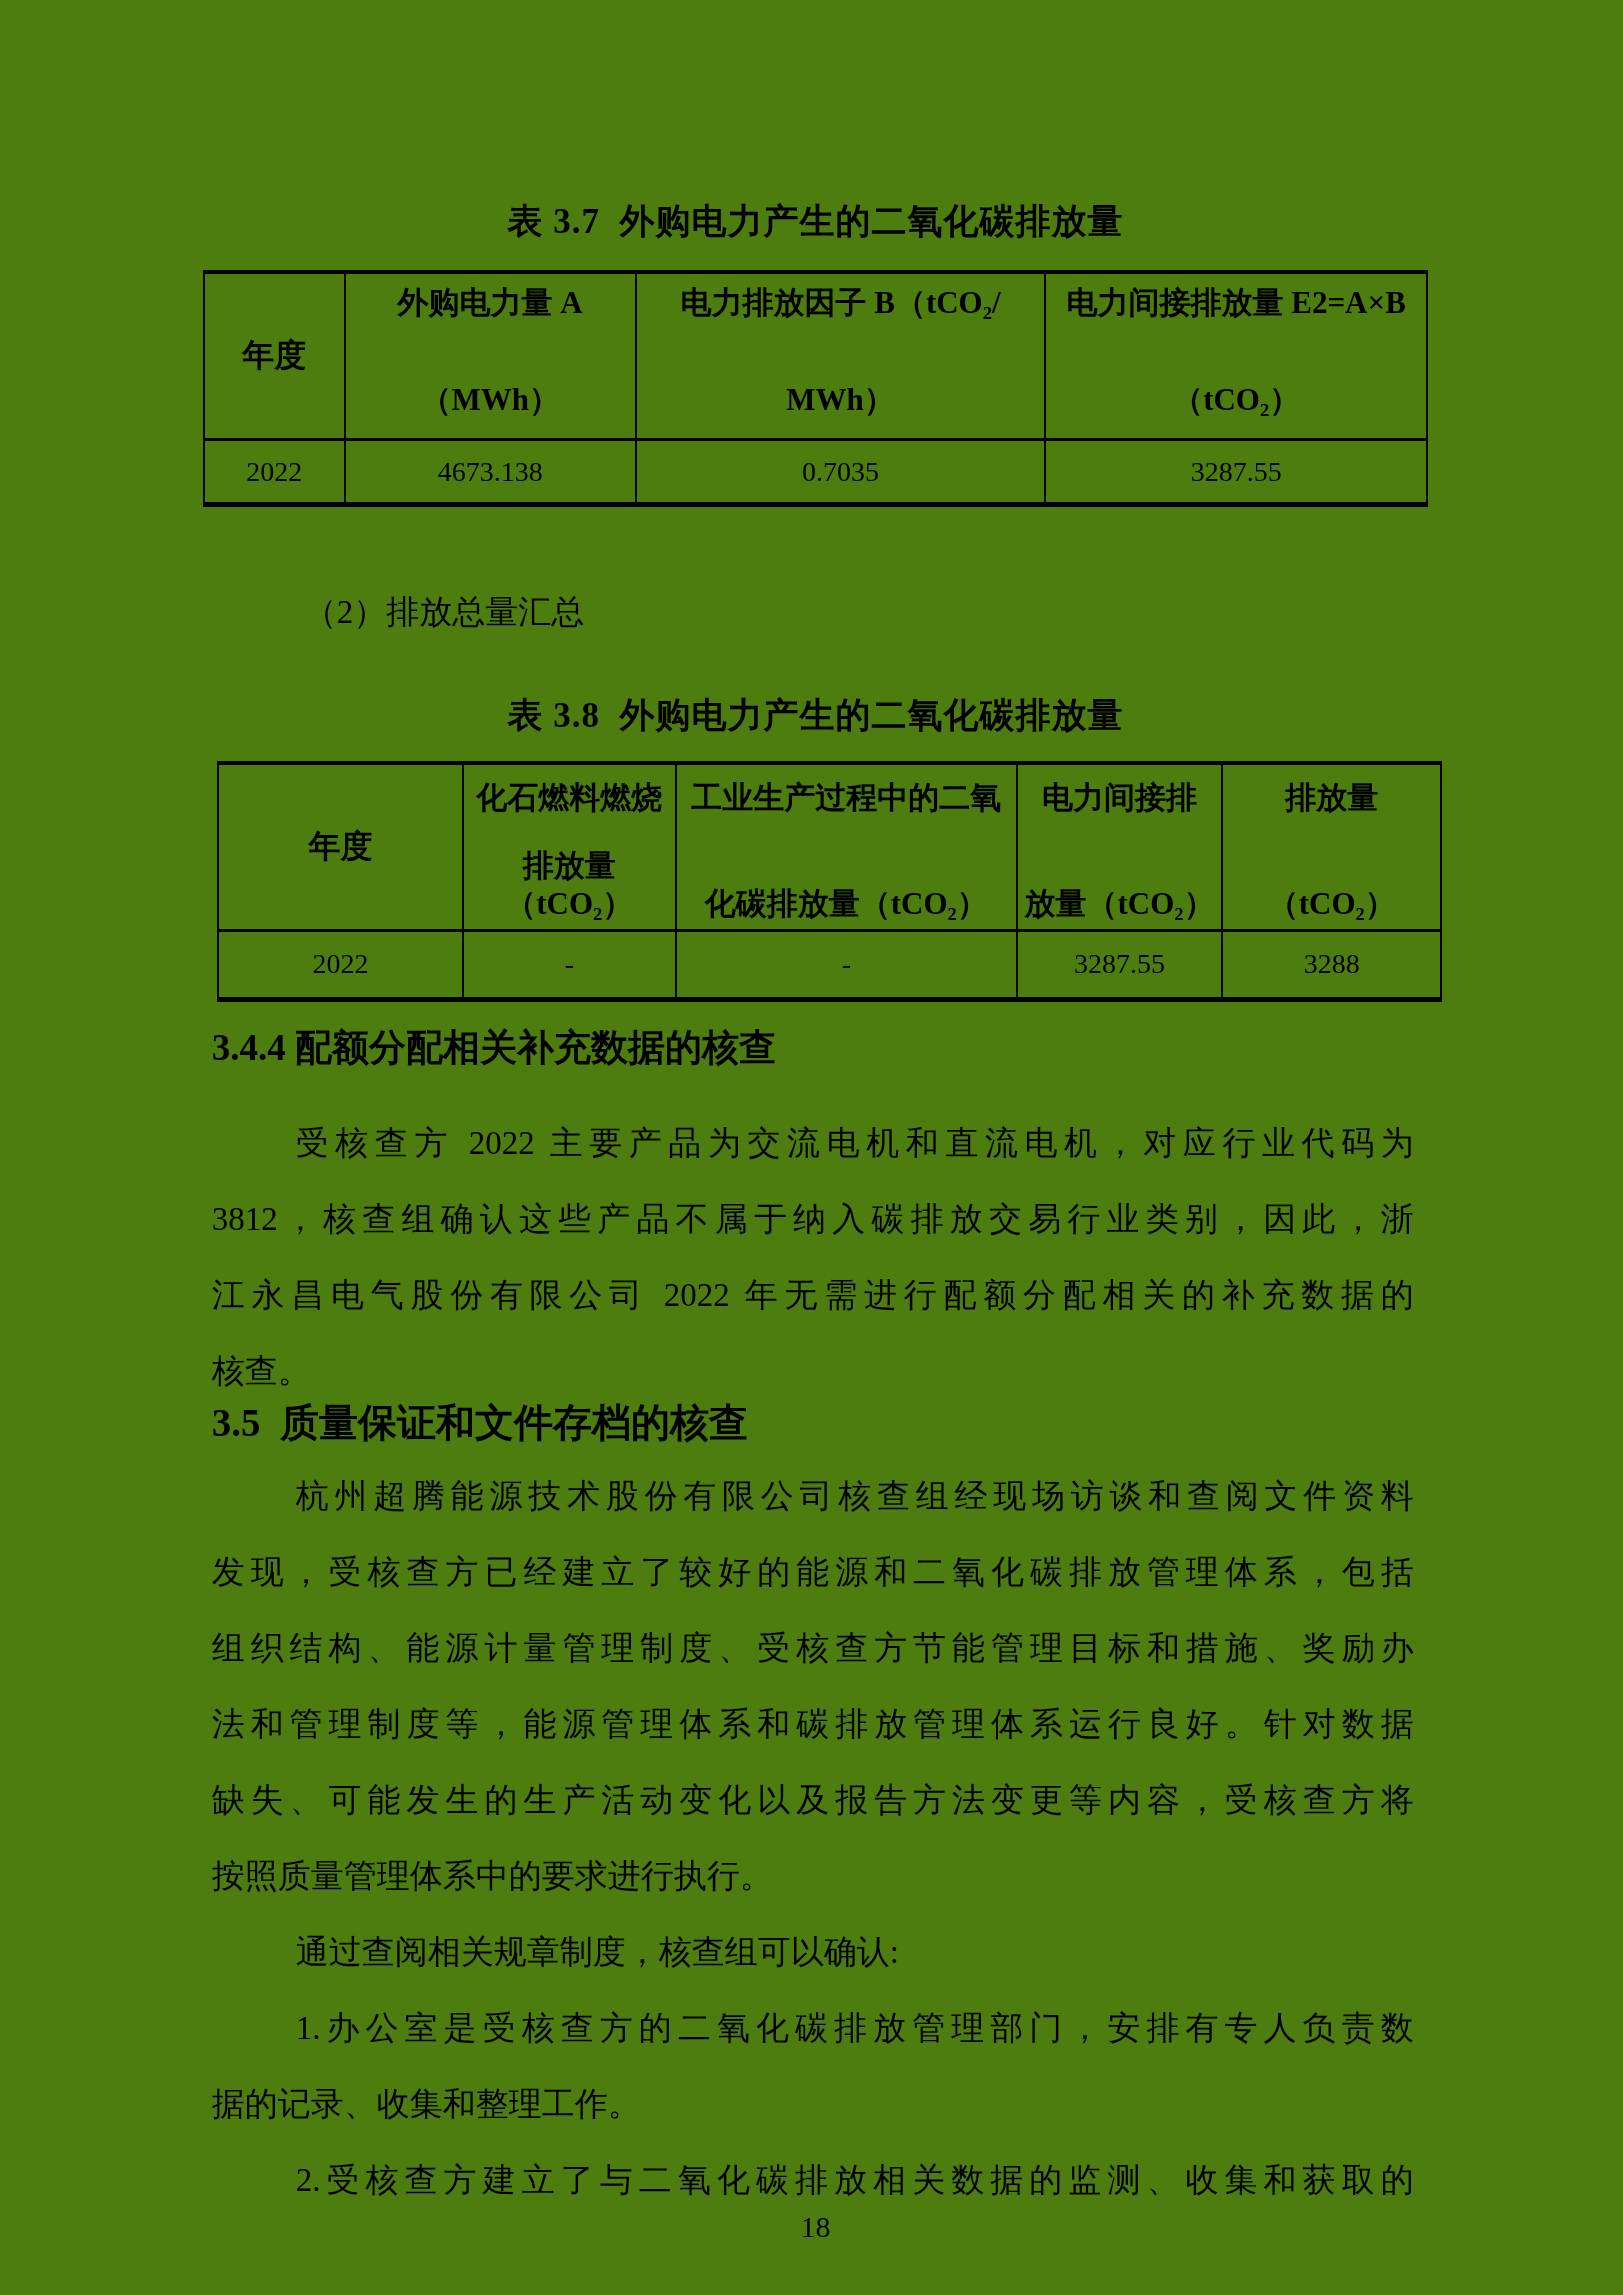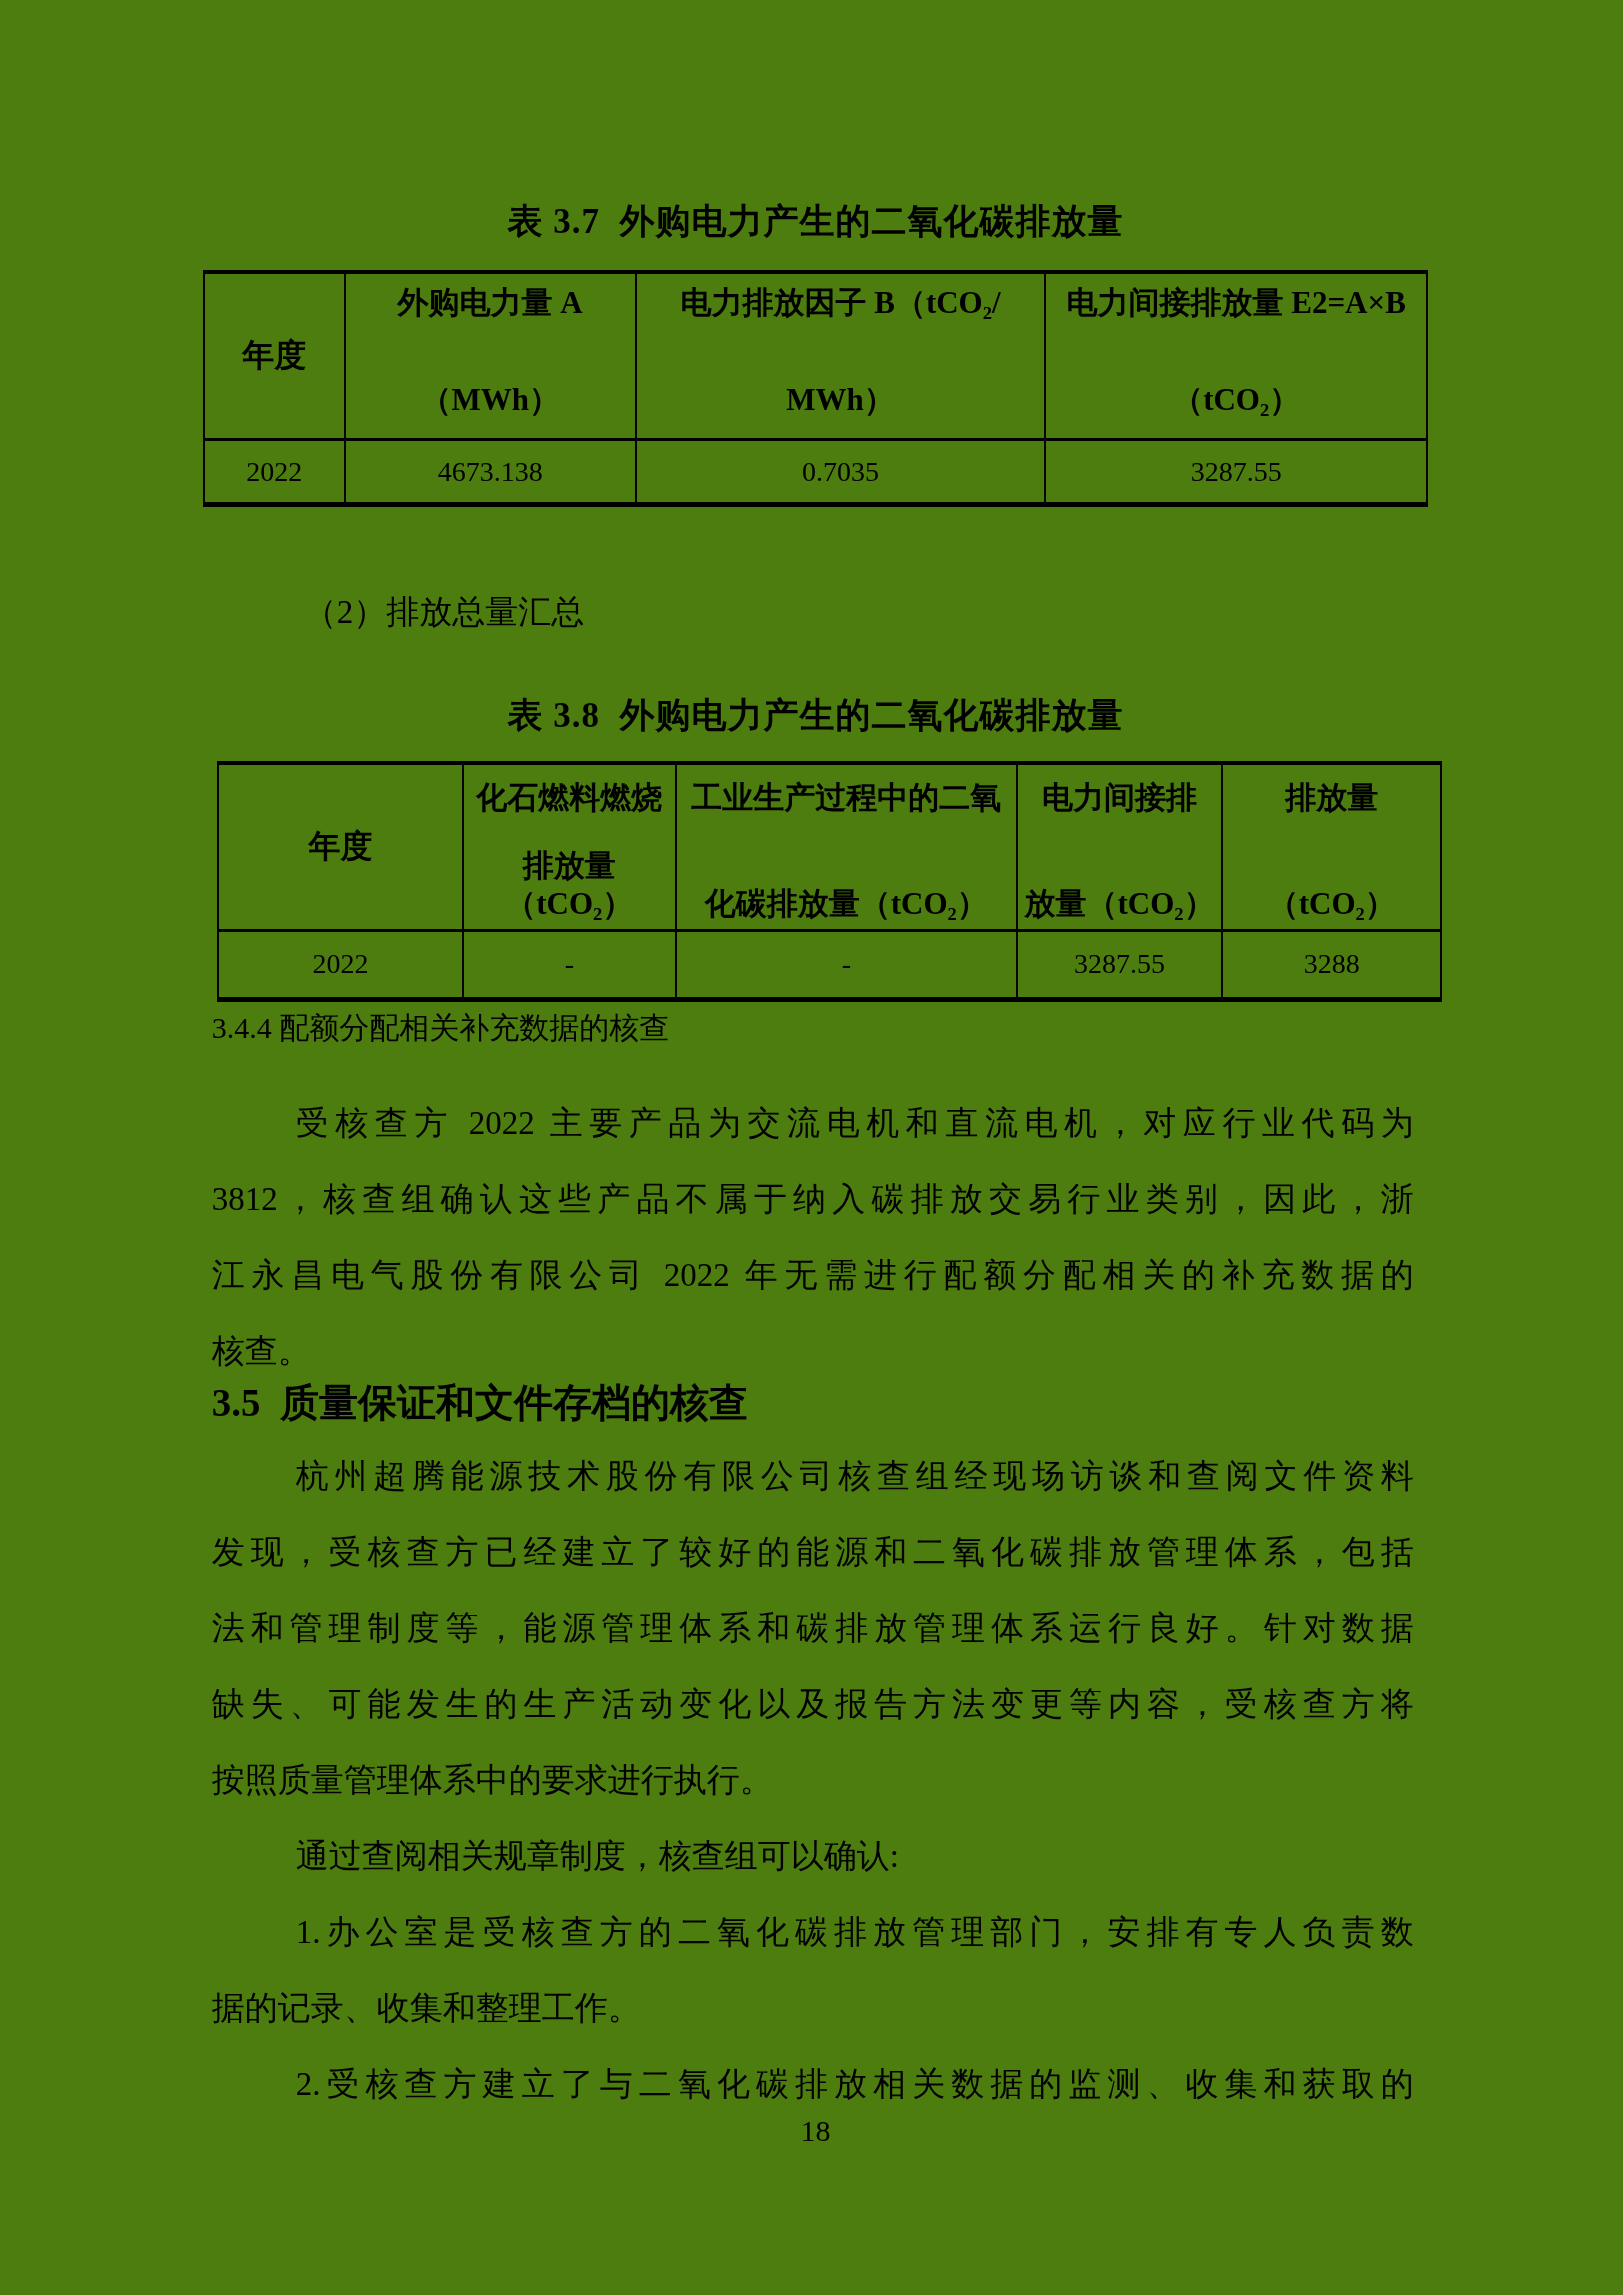--- a/index.html
+++ b/index.html
@@ -57,22 +57,22 @@
   .t38 td.d { height:65px; }
   
   .bt { margin-left:8.7px; margin-right:14.3px; }
   .line { font-size:33px; line-height:76px; }
   .jline { text-align:justify; text-align-last:justify; text-justify:inter-ideograph; }
   .eline { text-align:left; }
   .ind  { text-indent:84px; }
   .ind2 { text-indent:92px; }
   .itm2 { margin-top:67px; }
   .h344 {
-    font-weight:normal; font-size:30px; line-height:40px;
-    margin-top:6px;
+    font-weight:bold; font-size:37px; line-height:40px;
+    margin-top:26px;
   }
   .p344 { margin-top:37px; }
   .h35 {
     font-weight:bold; font-size:39px; line-height:44px;
     margin-top:-7.2px;
     white-space:pre;
   }
   .p35 { margin-top:12.8px; }
   .pagenum {
     text-align:center;
@@ -186,20 +186,21 @@
     <div class="line jline">3812，核查组确认这些产品不属于纳入碳排放交易行业类别，因此，浙</div>
     <div class="line jline">江永昌电气股份有限公司 2022 年无需进行配额分配相关的补充数据的</div>
     <div class="line eline">核查。</div>
   </div>
 
   <div class="h35 bt">3.5  质量保证和文件存档的核查</div>
 
   <div class="p35 bt">
     <div class="line jline ind">杭州超腾能源技术股份有限公司核查组经现场访谈和查阅文件资料</div>
     <div class="line jline">发现，受核查方已经建立了较好的能源和二氧化碳排放管理体系，包括</div>
+    <div class="line jline">组织结构、能源计量管理制度、受核查方节能管理目标和措施、奖励办</div>
     <div class="line jline">法和管理制度等，能源管理体系和碳排放管理体系运行良好。针对数据</div>
     <div class="line jline">缺失、可能发生的生产活动变化以及报告方法变更等内容，受核查方将</div>
     <div class="line eline">按照质量管理体系中的要求进行执行。</div>
   </div>
 
   <div class="bt">
     <div class="line eline ind">通过查阅相关规章制度，核查组可以确认:</div>
   </div>
 
   <div class="bt">

